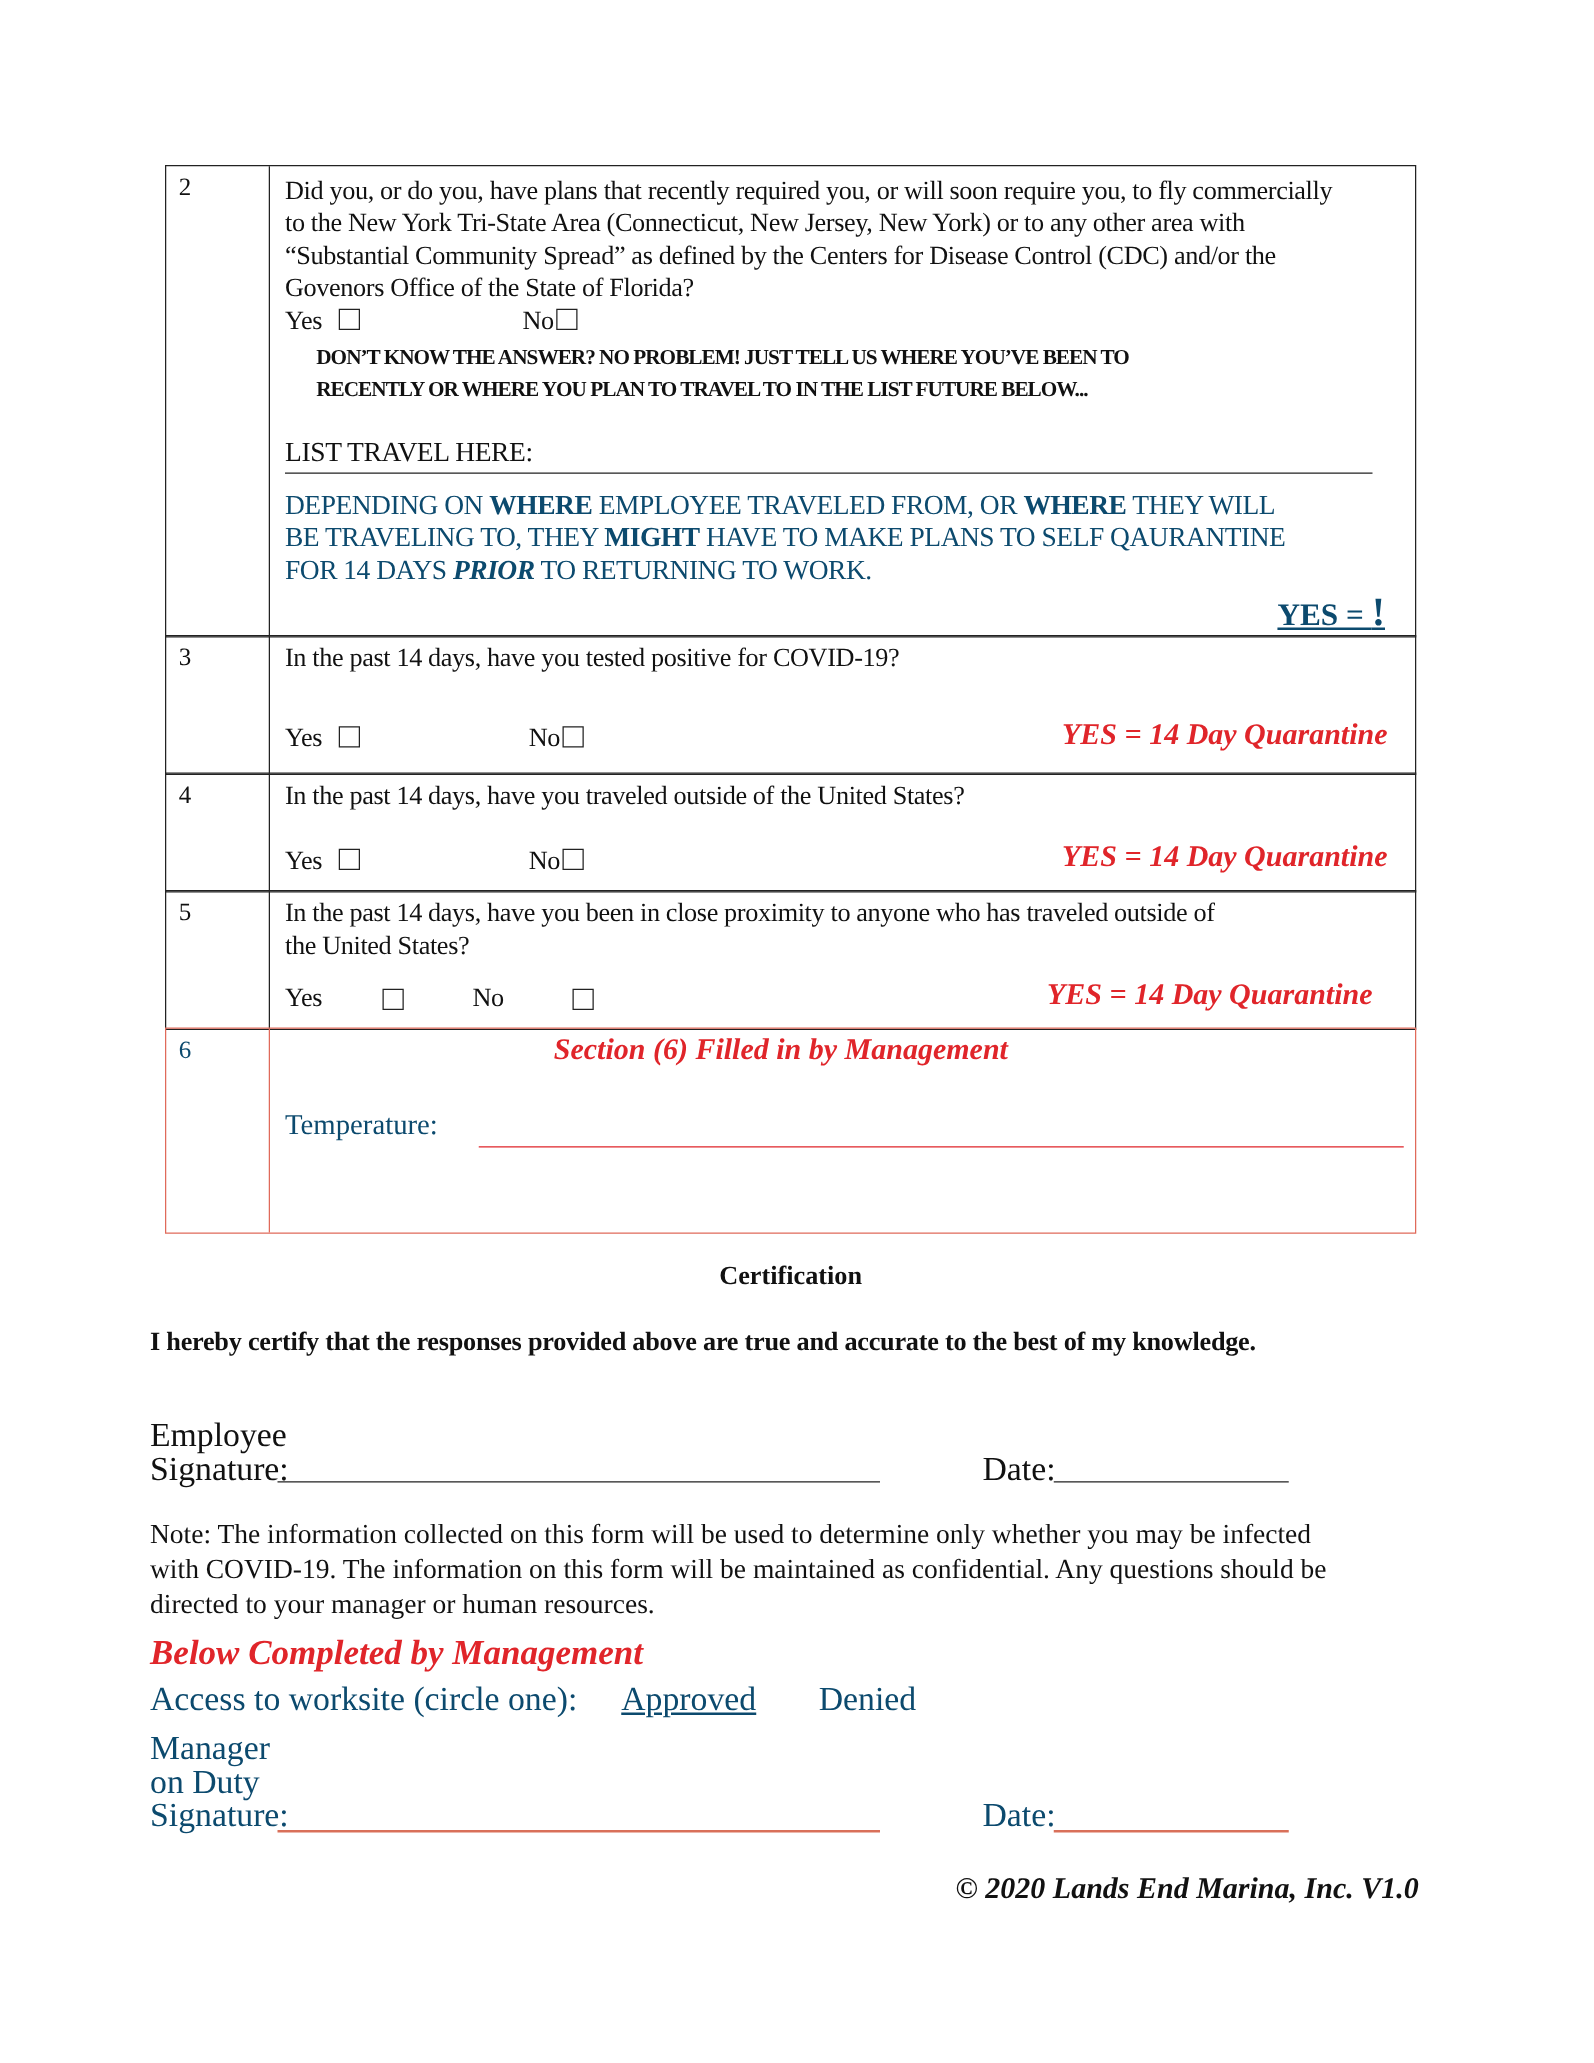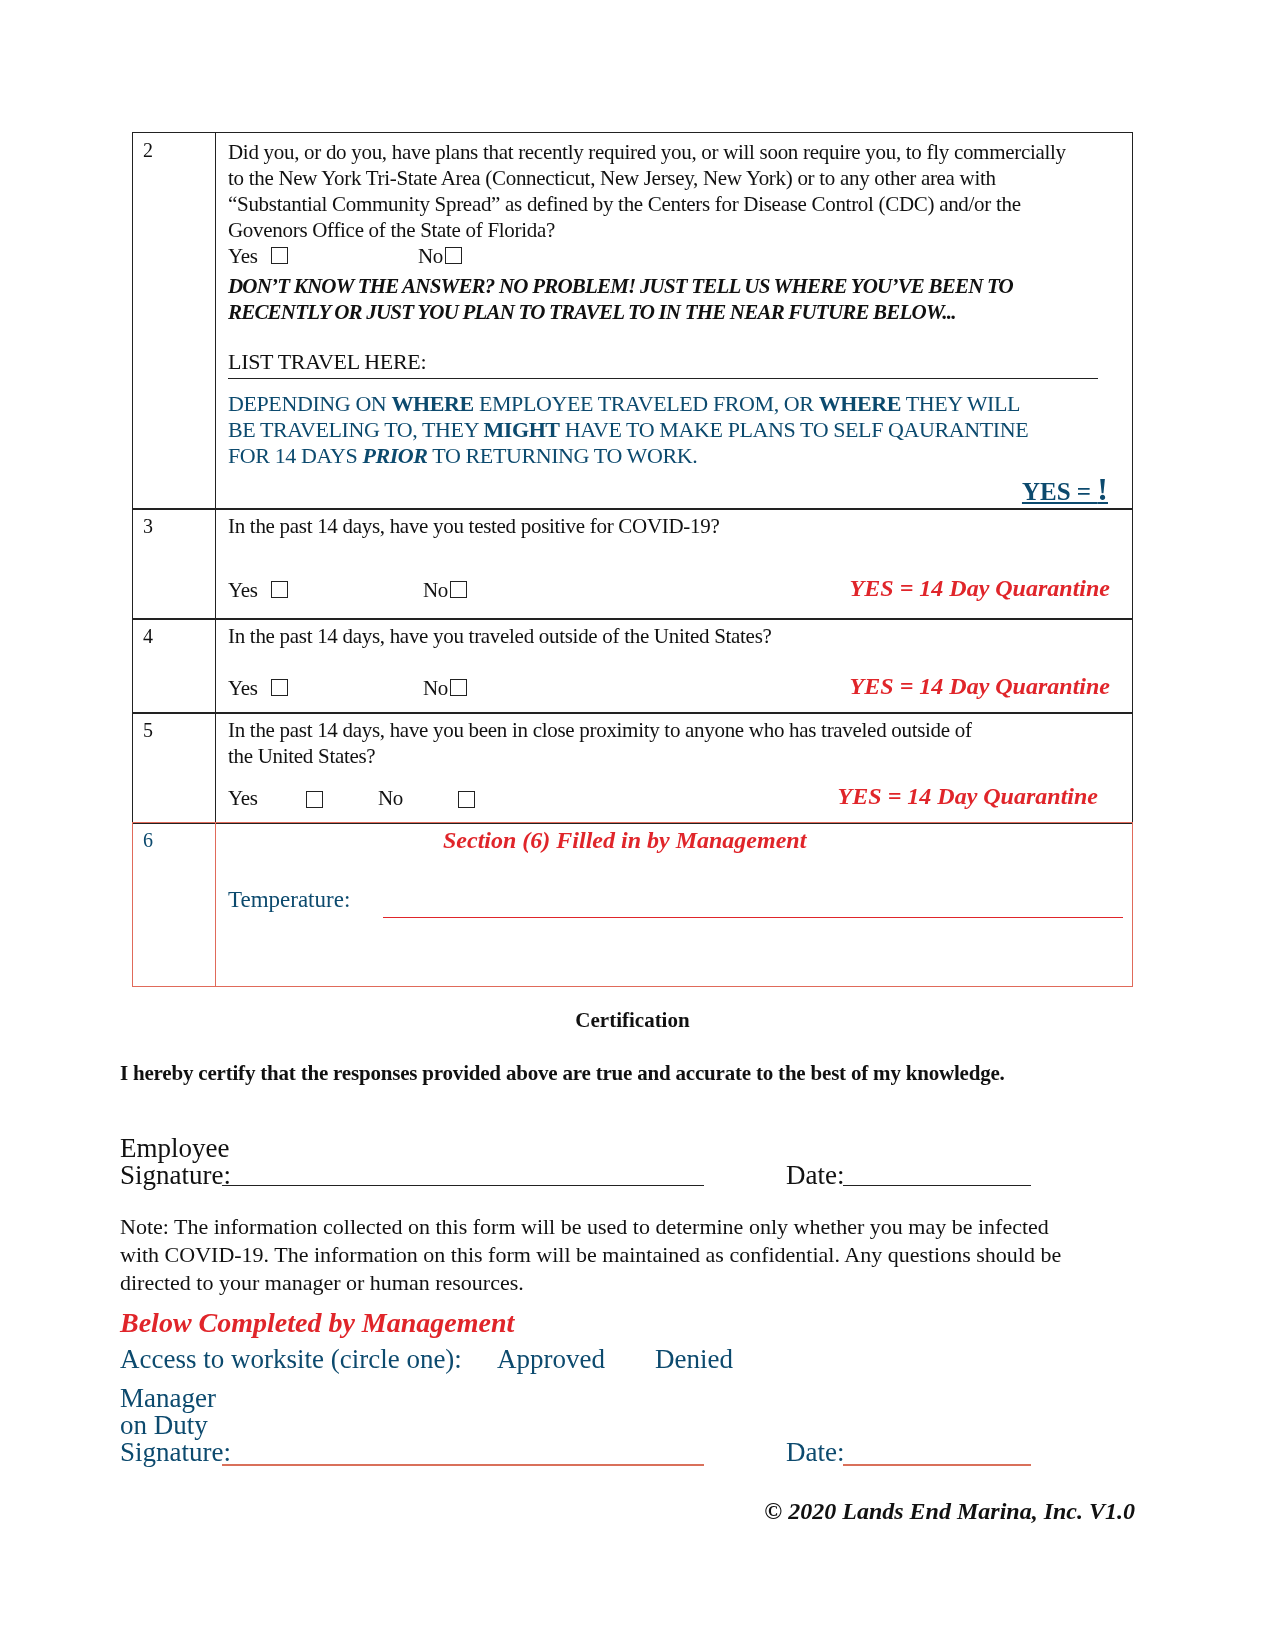--- a/index.html
+++ b/index.html
@@ -8,21 +8,21 @@
     .abs { position: absolute; white-space: nowrap; }
     .red { color: #0c4a6e; }
     .table { position: absolute; left: 132px; top: 132px; width: 1001px; }
     .row { position: absolute; left: 0; width: 1001px; border: 1.5px solid #222; box-sizing: border-box; }
     .row.mgmt { border-color: #e06a5a; }
     .num { position: absolute; left: 10px; top: 6px; font-size: 20px; }
     .divider { position: absolute; left: 82px; top: 0; bottom: 0; border-left: 1.5px solid #222; }
     .mgmt .divider { border-left-color: #e06a5a; }
     .cell { position: absolute; left: 95px; right: 12px; }
     .q { font-size: 21px; line-height: 26px; letter-spacing: -0.3px; }
-    .italic-caps { font-style: italic; font-weight: bold; font-size: 21px; line-height: 26px; letter-spacing: -0.8px; }
+    .italic-caps { font-weight: bold; font-size: 17px; line-height: 26px; letter-spacing: -0.8px; margin-left: 25px; }
     .chk { display: inline-block; width: 15px; height: 15px; border: 1.4px solid #222; vertical-align: -1px; }
     .warn { font-size: 22px; line-height: 26px; letter-spacing: -0.4px; }
     .qtn { font-style: italic; font-weight: bold; font-size: 24px; color: #e0252a; }
     .line { position: absolute; border-bottom: 1.5px solid #222; height: 0; }
     .line.redline { border-bottom-color: #e0252a; }
     .sig { font-size: 27px; line-height: 27px; }
     .note { font-size: 22px; line-height: 28px; }
   </style>
 </head>
 <body>
@@ -41,21 +41,21 @@
       </div>
       <div class="q" style="height:26px; position:relative;">
         <span>Yes</span>
         <span class="chk" style="margin-left:8px;"></span>
         <span style="position:absolute; left:190px;">
           <span>No</span><span class="chk" style="margin-left:2px;"></span>
         </span>
       </div>
       <div class="italic-caps" style="margin-top:4px;">
         <div>DON’T KNOW THE ANSWER? NO PROBLEM!  JUST TELL US WHERE YOU’VE BEEN TO</div>
-        <div>RECENTLY OR JUST YOU PLAN TO TRAVEL TO IN THE NEAR FUTURE BELOW...</div>
+        <div>RECENTLY OR WHERE YOU PLAN TO TRAVEL TO IN THE LIST FUTURE BELOW...</div>
       </div>
       <div class="q" style="margin-top:24px; font-size:22px;">LIST TRAVEL HERE:</div>
     </div>
     <div class="line" style="left:95px; width:870px; top:245px;"></div>
     <div class="cell warn red" style="top:258px;">
       <div><span>DEPENDING ON </span><b>WHERE</b><span> EMPLOYEE TRAVELED FROM, OR </span><b>WHERE</b><span> THEY WILL</span></div>
       <div><span>BE  TRAVELING TO, THEY </span><b>MIGHT</b><span> HAVE TO MAKE PLANS TO SELF QAURANTINE</span></div>
       <div><span>FOR 14 DAYS </span><b><i>PRIOR</i></b><span> TO RETURNING TO WORK.</span></div>
     </div>
     <div class="abs red" style="right:24px; top:338px; font-size:25px; font-weight:bold;text-decoration:underline;">
@@ -128,21 +128,21 @@
 <div class="line" style="left:843px; width:188px; top:1185px;"></div>
 
 <div class="abs note" style="left:120px; top:1213px;">
   <div>Note: The information collected on this form will be used to determine only whether you may be infected</div>
   <div>with COVID-19.  The information on this form will be maintained as confidential.  Any questions should be</div>
   <div>directed to your manager or human resources.</div>
 </div>
 
 <div class="abs qtn" style="left:120px; top:1307px; font-size:28px;">Below Completed by Management</div>
 <div class="abs red sig" style="left:120px; top:1346px;">Access to worksite (circle one):</div>
-<div class="abs red sig" style="left:497px; top:1346px;">Approved</div>
+<div class="abs red sig" style="left:497px; top:1346px;text-decoration:underline;">Approved</div>
 <div class="abs red sig" style="left:655px; top:1346px;">Denied</div>
 
 <div class="abs red sig" style="left:120px; top:1385px;">
   <div>Manager</div>
   <div>on Duty</div>
   <div>Signature:</div>
 </div>
 <div class="line" style="left:222px; width:482px; top:1464px; border-bottom-color:#d9705a; border-bottom-width:2px;"></div>
 <div class="abs red sig" style="left:786px; top:1439px;">Date:</div>
 <div class="line" style="left:843px; width:188px; top:1464px; border-bottom-color:#d9705a; border-bottom-width:2px;"></div>

